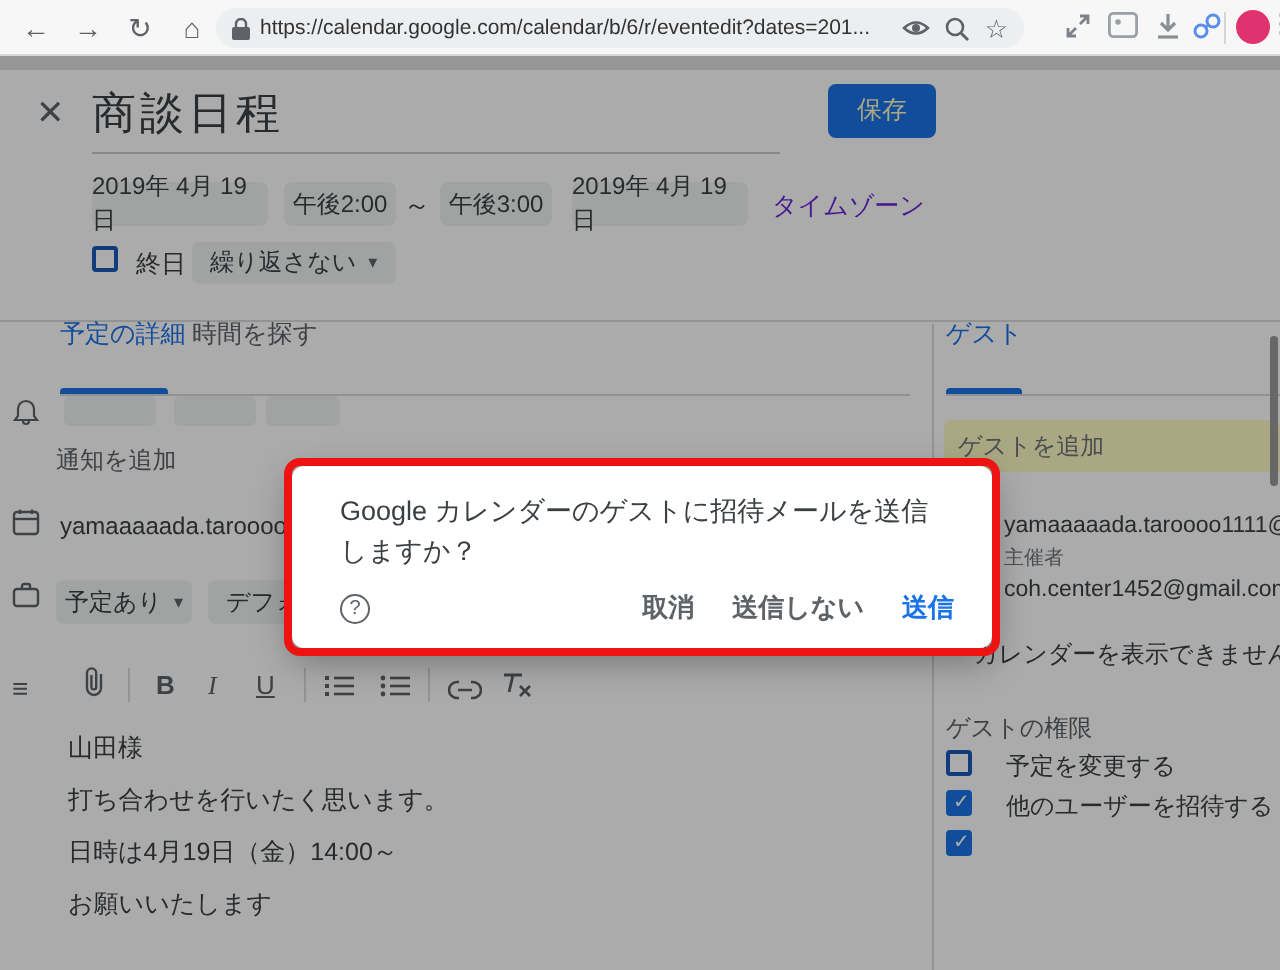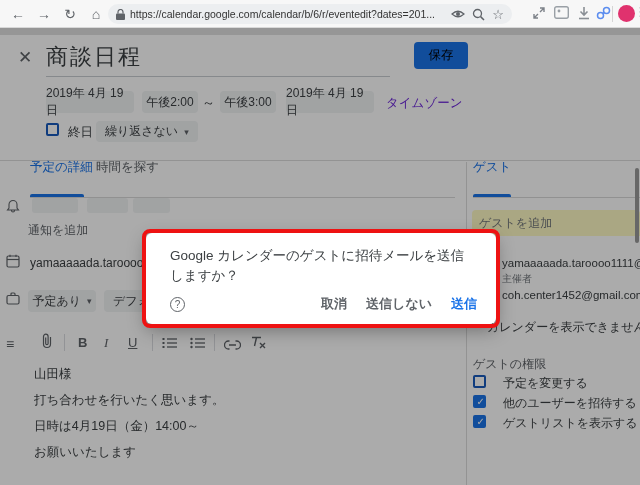--- a/index.html
+++ b/index.html
@@ -25,21 +25,21 @@
 
   
   .page { position:absolute; top:28px; left:0; width:640px; height:457px; background:#fff; overflow:hidden; }
   .scrim { position:absolute; top:28px; left:0; width:640px; height:457px; background:rgba(0,0,0,0.33); z-index:40; }
   .top-shade { position:absolute; top:28px; left:0; width:640px; height:7px; background:rgba(0,0,0,0.12); z-index:41; }
 
   .close-x { position:absolute; left:18px; top:19px; font-size:17px; color:#5f6368; }
   .evt-title { position:absolute; left:46px; top:14px; font-size:22px; color:#3c4043; letter-spacing:2px; }
   .title-line { position:absolute; left:46px; top:48px; width:344px; height:1px; background:#c8cdd1; }
   .save-btn { position:absolute; left:414px; top:14px; width:54px; height:27px; background:#1a73e8;
-    color:#000000; font-size:12.5px; border:none; border-radius:4px; }
+    color:#fef9c3; font-size:12.5px; border:none; border-radius:4px; }
 
   .chip { position:absolute; background:#f1f3f4; border-radius:4px; font-size:12px; color:#3c4043;
     display:flex; align-items:center; justify-content:center; }
   .tz { position:absolute; left:386px; top:67px; font-size:12.5px; color:#6d28d9; }
   .tilde { position:absolute; left:202px; top:66px; font-size:13px; color:#3c4043; }
 
   .cb { width:13px; height:13px; border:2px solid #185abc; border-radius:2px; background:transparent; position:absolute; }
   .cb.checked { background:#1a73e8; border-color:#1a73e8; }
   .cb.checked::after { content:"✓"; color:#fff; font-size:10px; position:absolute; left:1.5px; top:-1px; }
   .allday-label { position:absolute; left:68px; top:96px; font-size:12.5px; }
@@ -286,21 +286,20 @@
 
     <span class="perm-title">ゲストの権限</span>
 
     <span class="cb" style="left:473px;top:347px"></span>
     <span class="perm-label" style="top:347px">予定を変更する</span>
 
     <span class="cb checked" style="left:473px;top:367px"></span>
     <span class="perm-label" style="top:367px">他のユーザーを招待する</span>
 
     <span class="cb checked" style="left:473px;top:387px"></span>
-    <span class="perm-label" style="top:387px">ゲストリストを表示する</span>
 
     <div class="scrollbar"></div>
   </div>
 
   <div class="scrim"></div>
   <div class="top-shade"></div>
 
   <div class="dialog">
     <div class="dialog-msg">Google カレンダーのゲストに招待メールを送信しますか？</div>
     <div class="dialog-footer">

